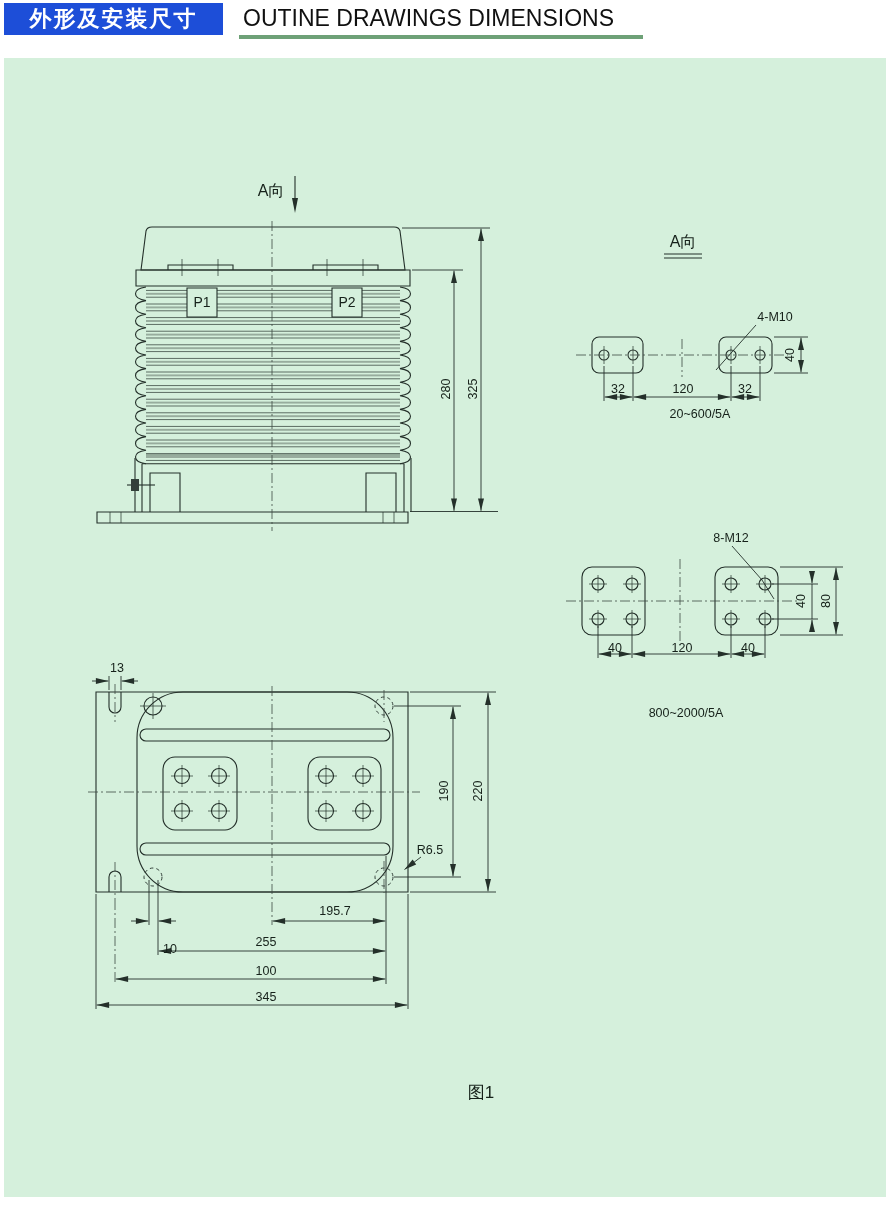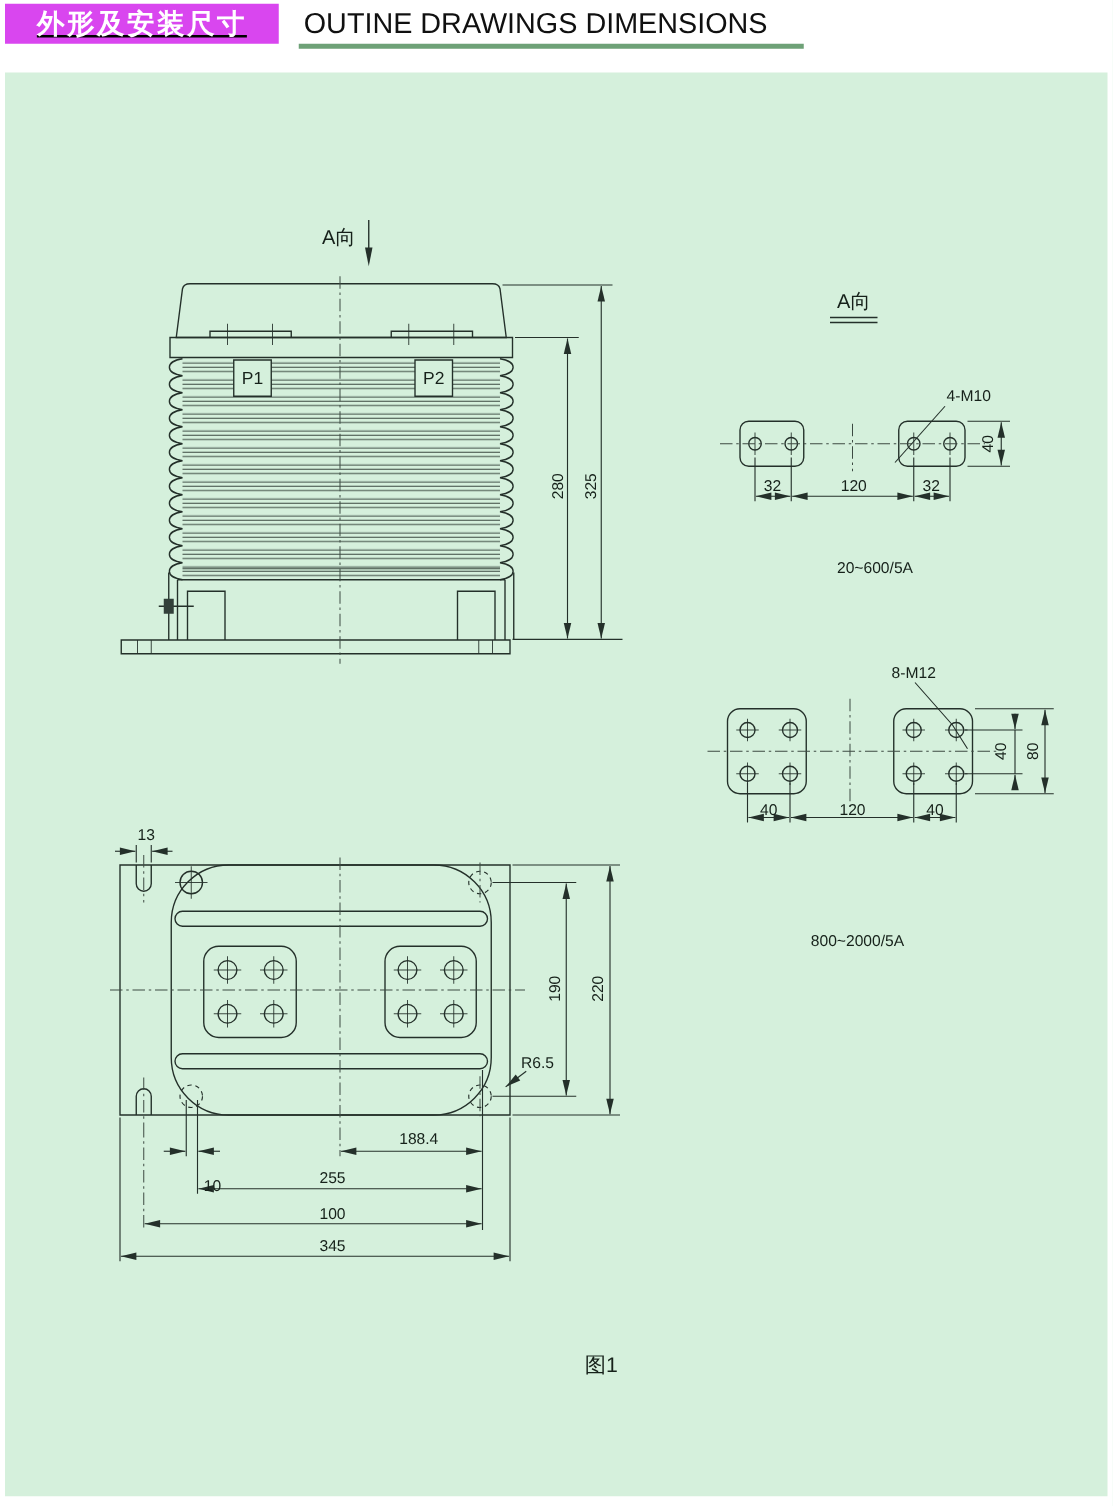--- a/index.html
+++ b/index.html
@@ -1,37 +1,37 @@
 <!DOCTYPE html>
 <html><head>
 <meta charset="utf-8">
 <style>
   html,body{margin:0;padding:0;background:#ffffff;}
   .page{position:relative;width:890px;height:1205px;background:#ffffff;overflow:hidden;
         font-family:"Liberation Sans",sans-serif;}
   .panel{position:absolute;left:4px;top:58px;width:882px;height:1139px;background:#d5f0dc;}
-  .hdr-box{position:absolute;left:4px;top:3px;width:219px;height:32px;background:#d946ef;
-           display:flex;align-items:center;justify-content:center;text-decoration:underline;}
+  .hdr-box{position:absolute;left:4px;top:3px;width:219px;height:32px;background:#1d4ed8;
+           display:flex;align-items:center;justify-content:center;}
   .hdr-zh{color:#ffffff;font-weight:bold;font-size:22px;letter-spacing:2px;white-space:nowrap;}
   .hdr-en{position:absolute;left:243px;top:5px;font-size:23px;color:#101010;white-space:nowrap;}
   .hdr-line{position:absolute;left:239px;top:35px;width:404px;height:4px;background:#6ea177;}
   svg.art{position:absolute;left:0;top:0;}
   svg.art *{vector-effect:non-scaling-stroke;}
   .s  {stroke:#24302a;stroke-width:1.1;fill:none;}
   .sf {stroke:#24302a;stroke-width:1.1;fill:#d5f0dc;}
   .thin{stroke:#24302a;stroke-width:0.7;fill:none;}
   .cl {stroke:#3c4a42;stroke-width:0.8;fill:none;stroke-dasharray:10 3 2 3;}
   .dsh{stroke:#24302a;stroke-width:0.9;fill:none;stroke-dasharray:3.5 3;}
   .dl {stroke:#24302a;stroke-width:0.9;fill:none;}
   .label{position:absolute;color:#16211a;white-space:nowrap;transform:translate(-50%,-50%);}
   .dim{font-size:12.5px;}
   .vdim{transform:translate(-50%,-50%) rotate(-90deg);}
   .viewlbl{font-size:16px;text-align:center;}
   .plbl{font-size:14px;}
-  .cap{font-size:12.5px;margin-top:40px;}
+  .cap{font-size:12.5px;}
   .fig{font-size:17px;margin-left:17px;}
 </style>
 </head>
 <body>
 
 <div class="page">
 
   <div class="hdr-box">
     <span class="hdr-zh">外形及安装尺寸</span>
   </div>
@@ -300,19 +300,19 @@
   <span class="label dim" style="left:615px;top:648px;">40</span>
   <span class="label dim" style="left:682px;top:648px;">120</span>
   <span class="label dim" style="left:748px;top:648px;">40</span>
   <span class="label cap" style="left:686px;top:713px;">800~2000/5A</span>
 
   <span class="label dim" style="left:117px;top:668px;">13</span>
   <span class="label dim vdim" style="left:444px;top:791px;">190</span>
   <span class="label dim vdim" style="left:478px;top:791px;">220</span>
   <span class="label dim" style="left:430px;top:850px;">R6.5</span>
   <span class="label dim" style="left:170px;top:949px;">10</span>
-  <span class="label dim" style="left:335px;top:911px;">188.4</span>
+  <span class="label dim" style="left:335px;top:911px;">195.7</span>
   <span class="label dim" style="left:266px;top:942px;">255</span>
   <span class="label dim" style="left:266px;top:971px;">100</span>
   <span class="label dim" style="left:266px;top:997px;">345</span>
 
   <span class="label fig" style="left:464px;top:1092px;">图1</span>
 </div>
 
 </body></html>

